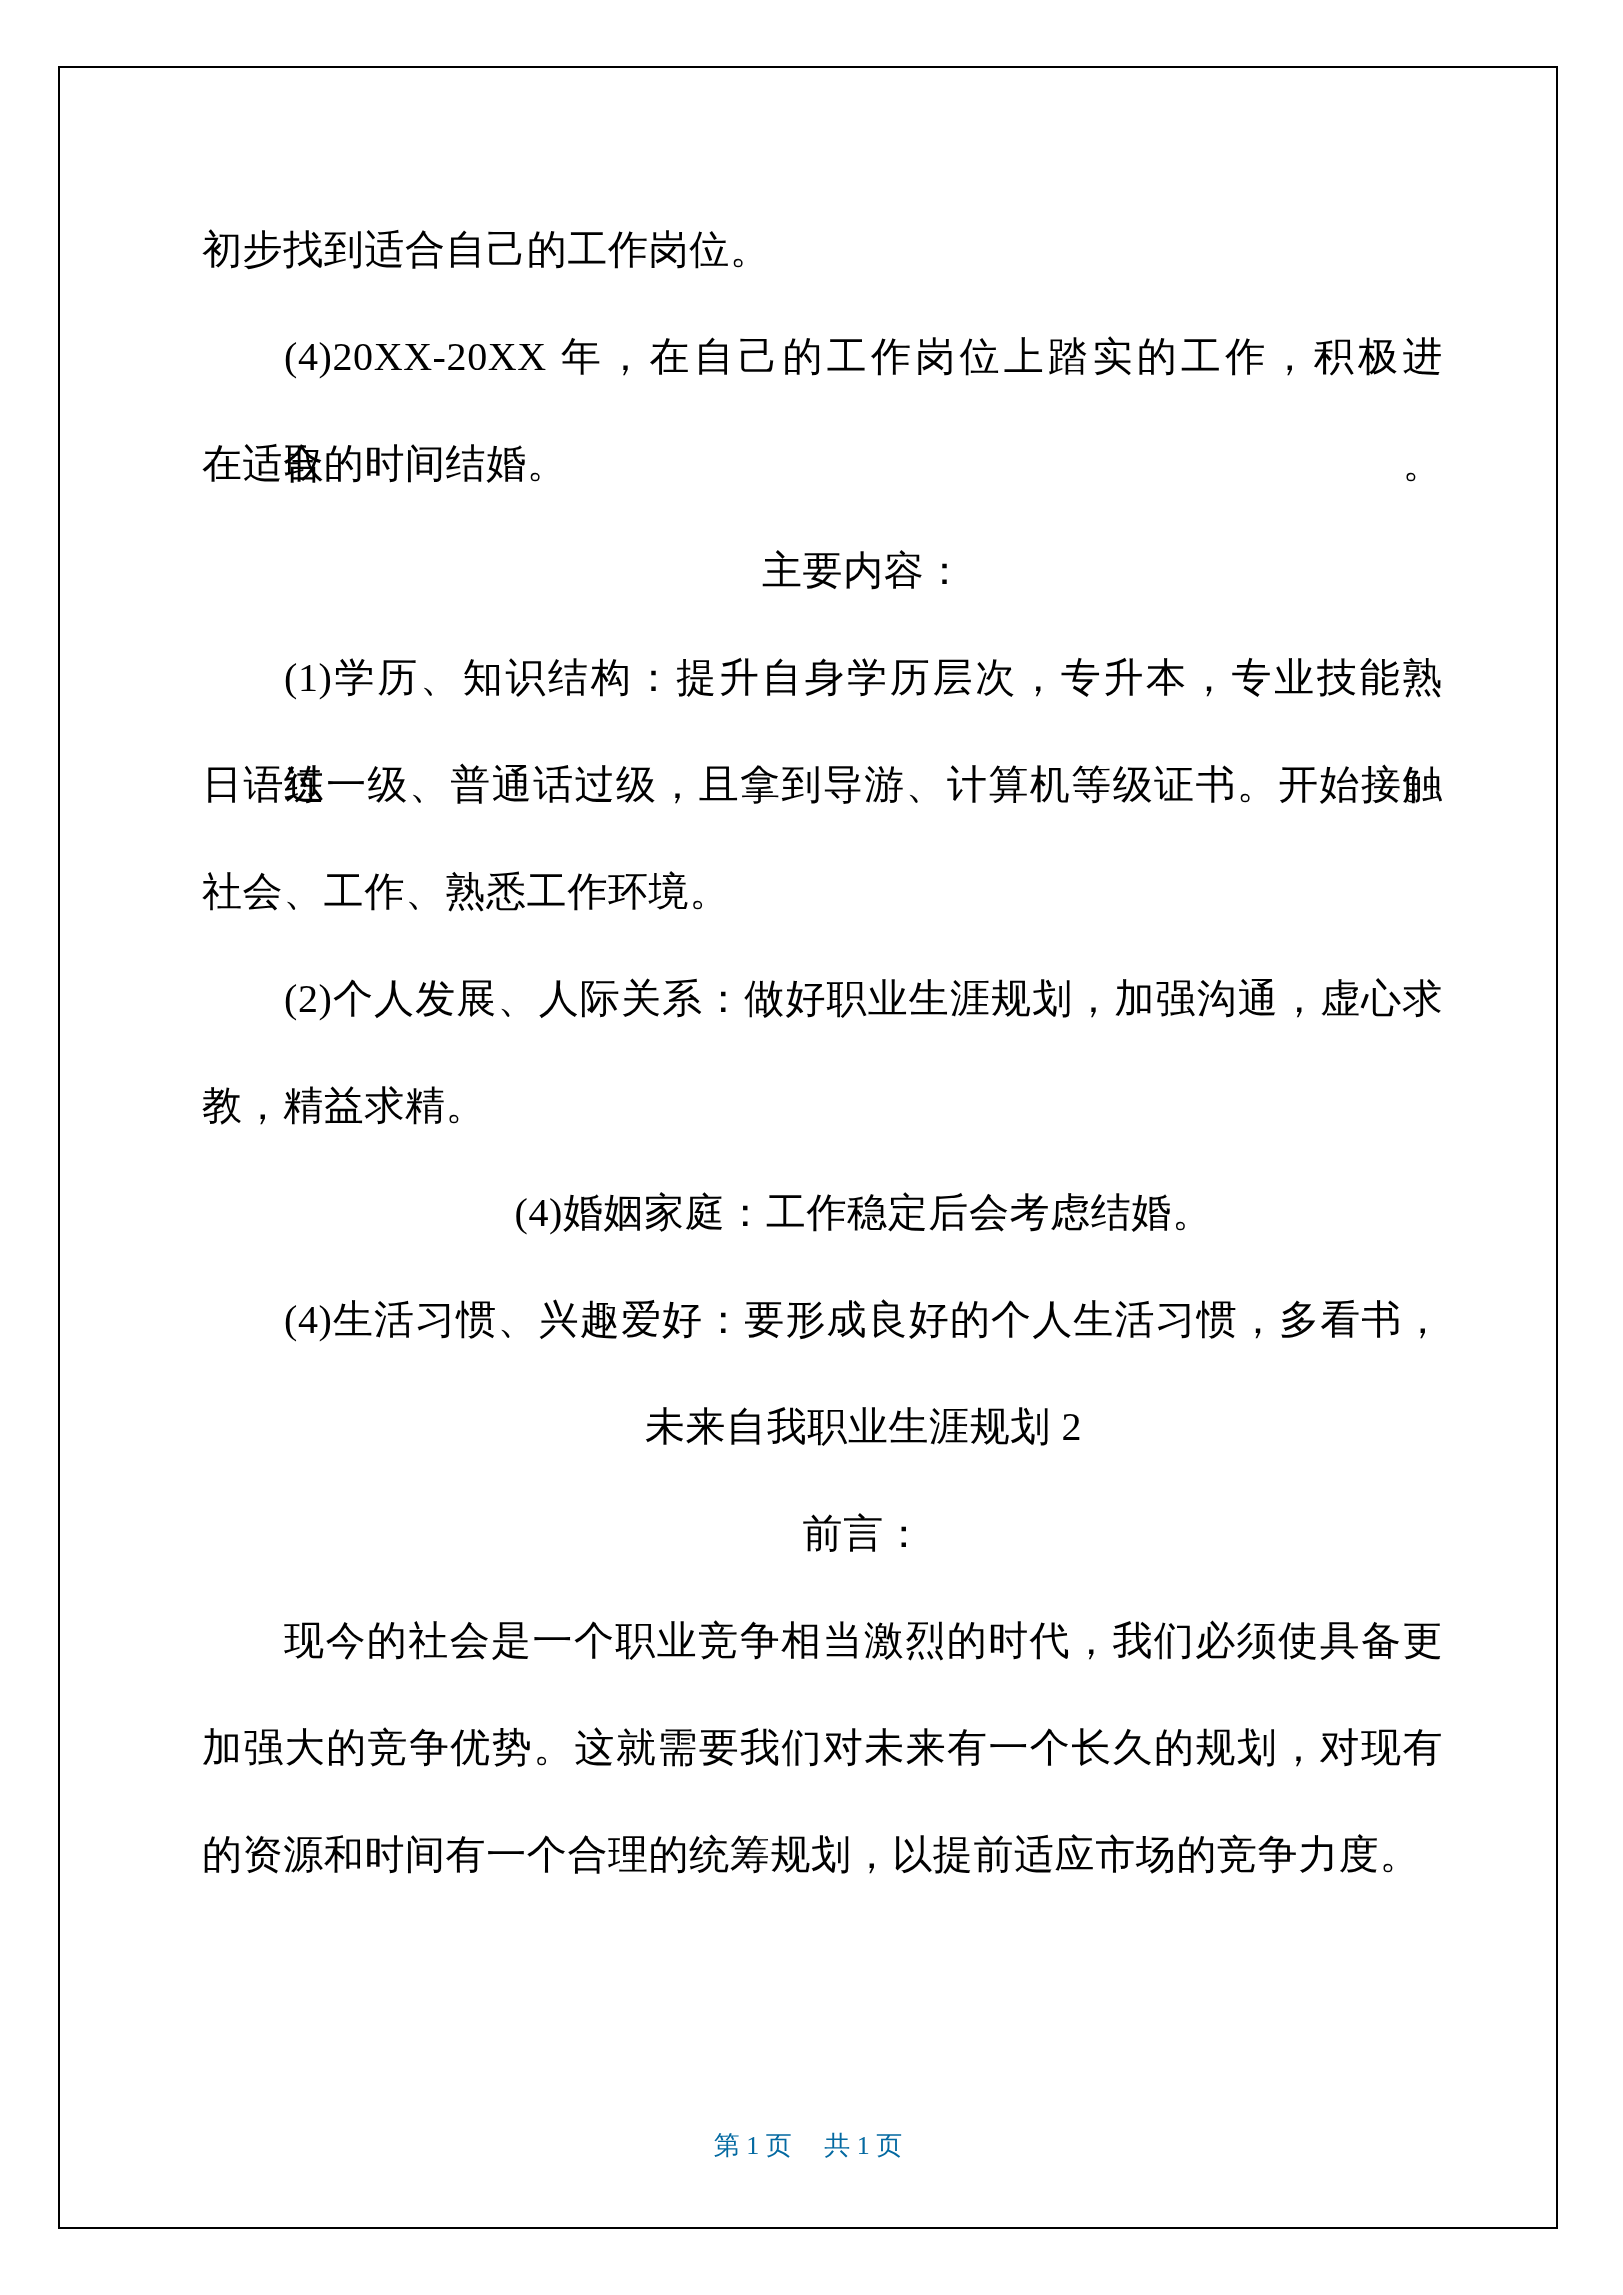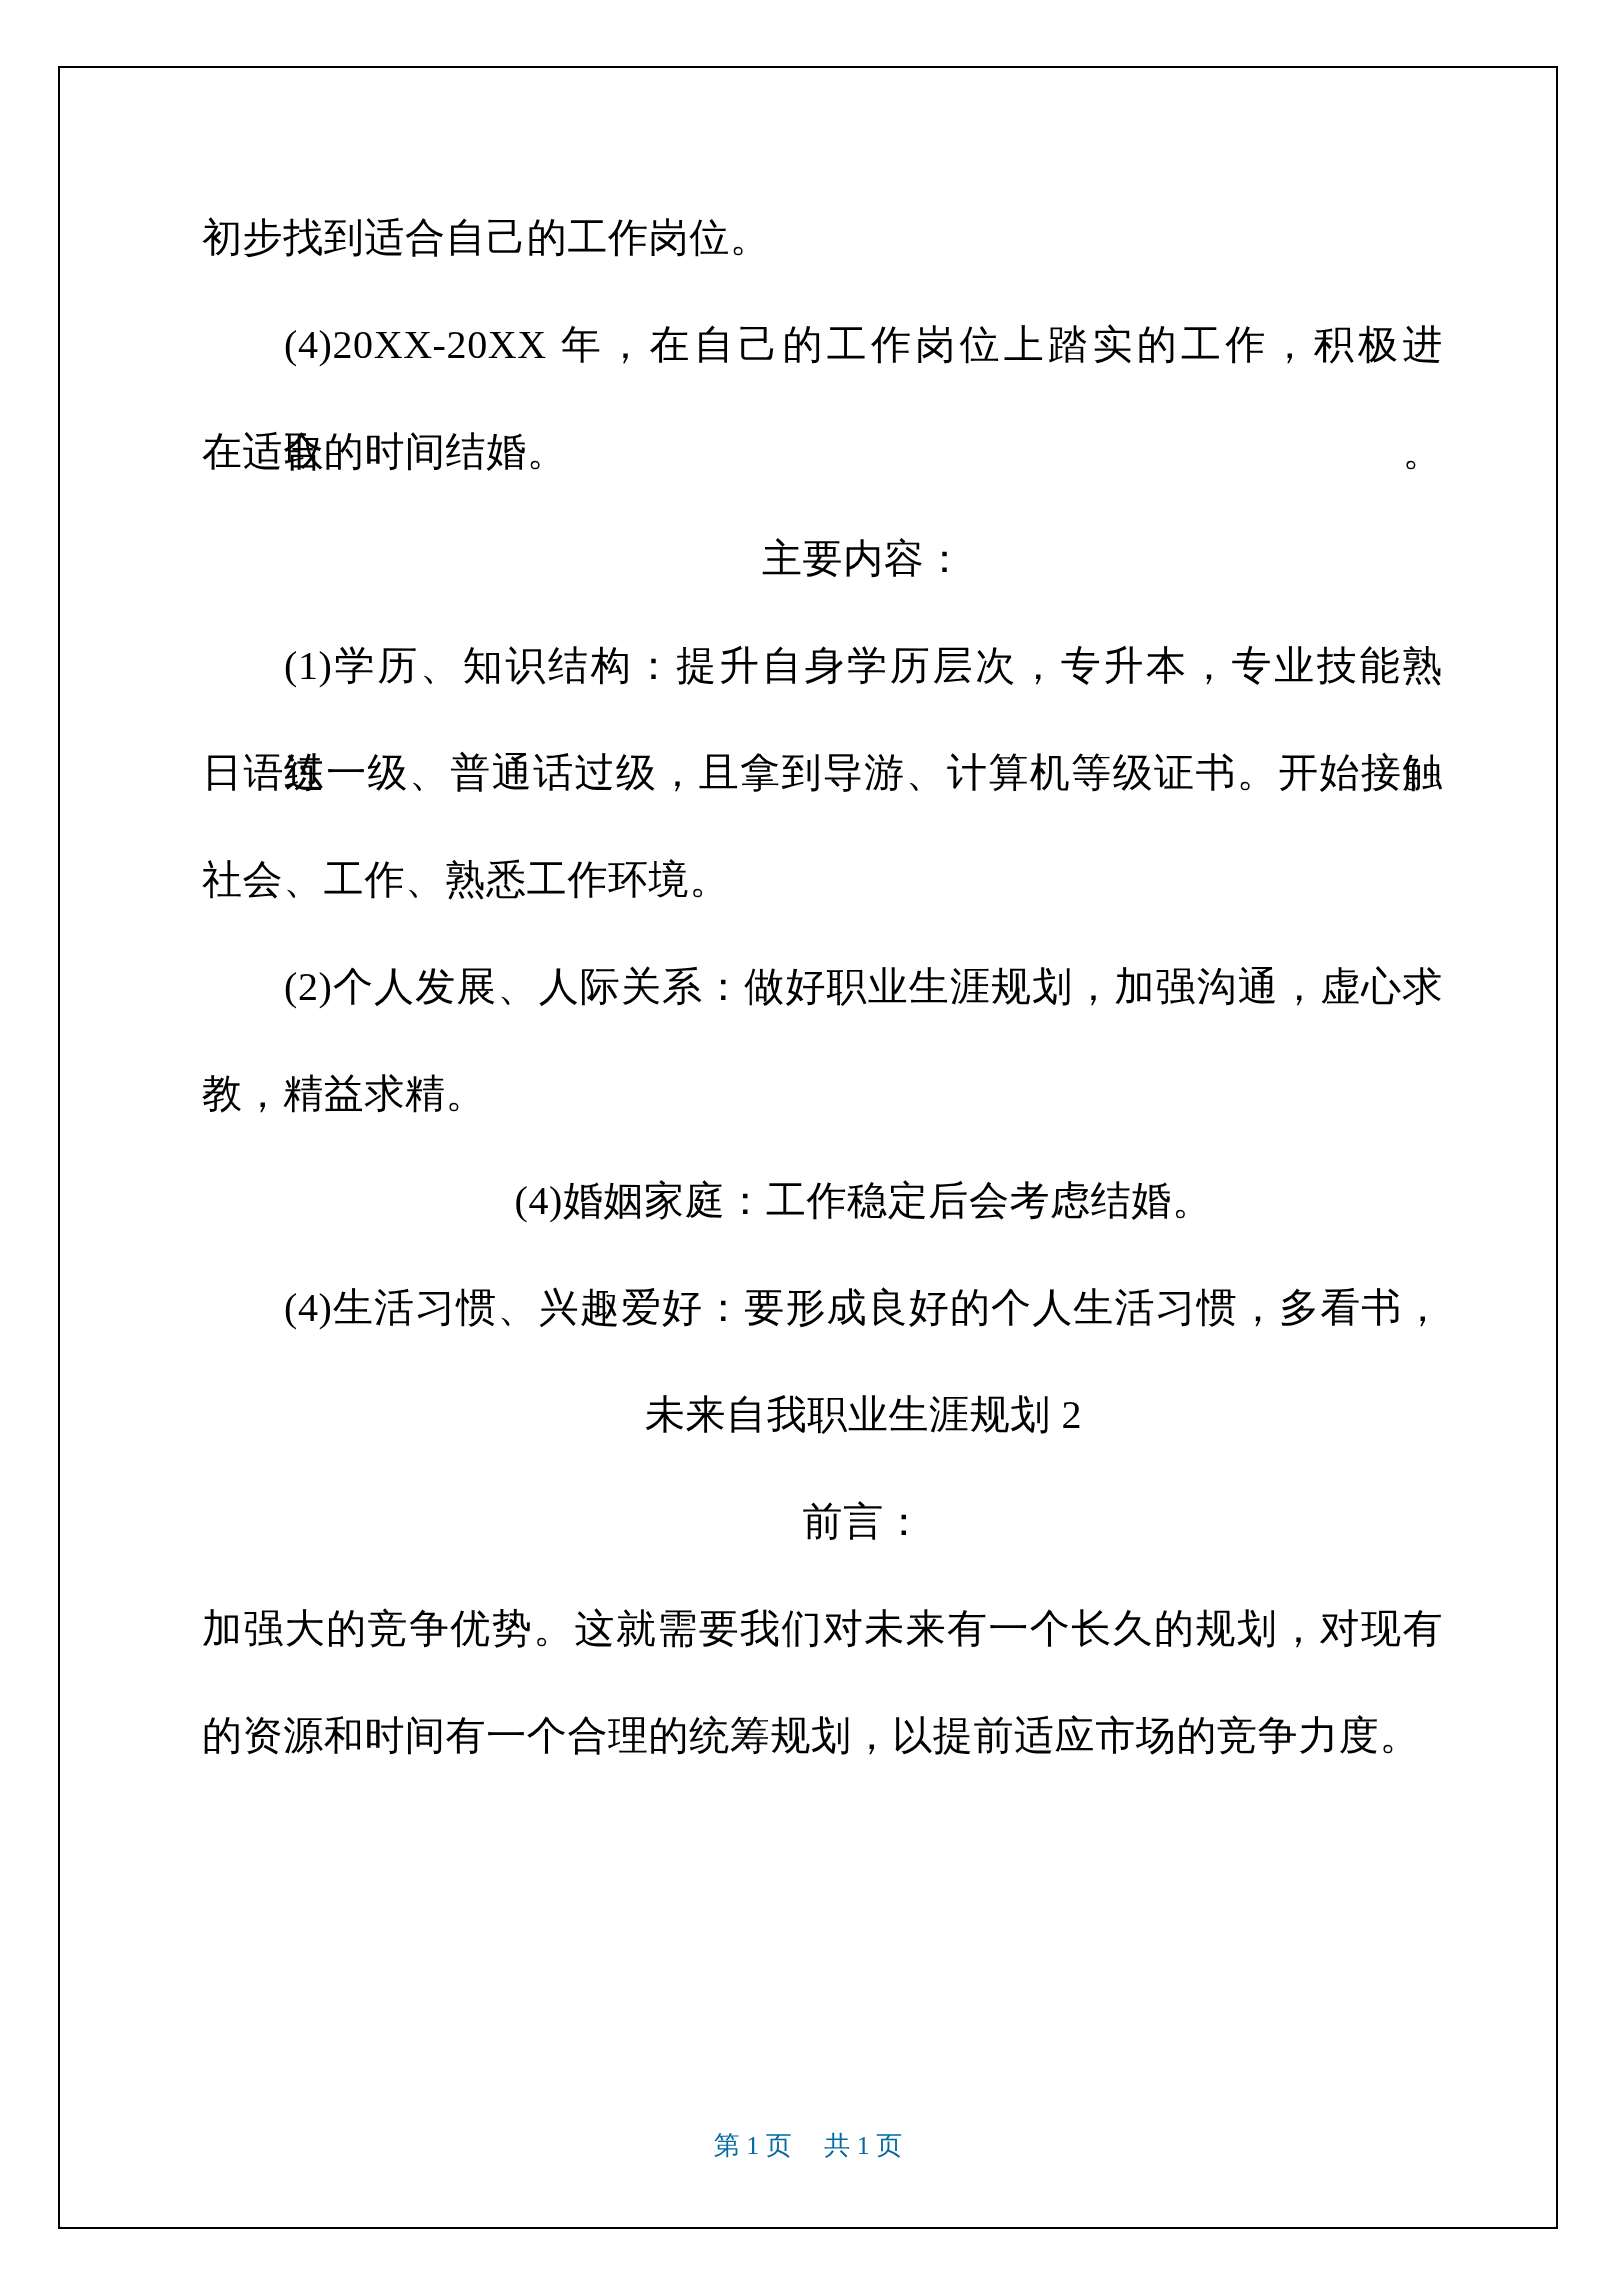--- a/index.html
+++ b/index.html
@@ -20,21 +20,21 @@
     top: 66px;
     width: 1500px;
     height: 2163px;
     border: 2.8px solid #000000;
     box-sizing: border-box;
     background: #ffffff;
   }
   .doc-body {
     position: absolute;
     left: 202px;
-    top: 184px;
+    top: 196px;
     width: 1241px;
     font-size: 40px;
     letter-spacing: 0.6px;
     color: #000000;
   }
   .ln {
     height: 107px;
     line-height: 107px;
     text-align: left;
     overflow: visible;
@@ -71,18 +71,19 @@
   <div class="ln indent">主要内容：</div>
   <div class="ln indent fill">(1)学历、知识结构：提升自身学历层次，专升本，专业技能熟练。</div>
   <div class="ln fill">日语过一级、普通话过级，且拿到导游、计算机等级证书。开始接触</div>
   <div class="ln">社会、工作、熟悉工作环境。</div>
   <div class="ln indent fill">(2)个人发展、人际关系：做好职业生涯规划，加强沟通，虚心求</div>
   <div class="ln">教，精益求精。</div>
   <div class="ln indent">(4)婚姻家庭：工作稳定后会考虑结婚。</div>
   <div class="ln indent fill">(4)生活习惯、兴趣爱好：要形成良好的个人生活习惯，多看书，</div>
   <div class="ln indent">未来自我职业生涯规划 2</div>
   <div class="ln indent">前言：</div>
+  <div class="ln indent fill">现今的社会是一个职业竞争相当激烈的时代，我们必须使具备更</div>
   <div class="ln fill">加强大的竞争优势。这就需要我们对未来有一个长久的规划，对现有</div>
   <div class="ln">的资源和时间有一个合理的统筹规划，以提前适应市场的竞争力度。</div>
 </div>
 
 <div class="page-footer">第 1 页　 共 1 页</div>
 
 
 </body></html>

